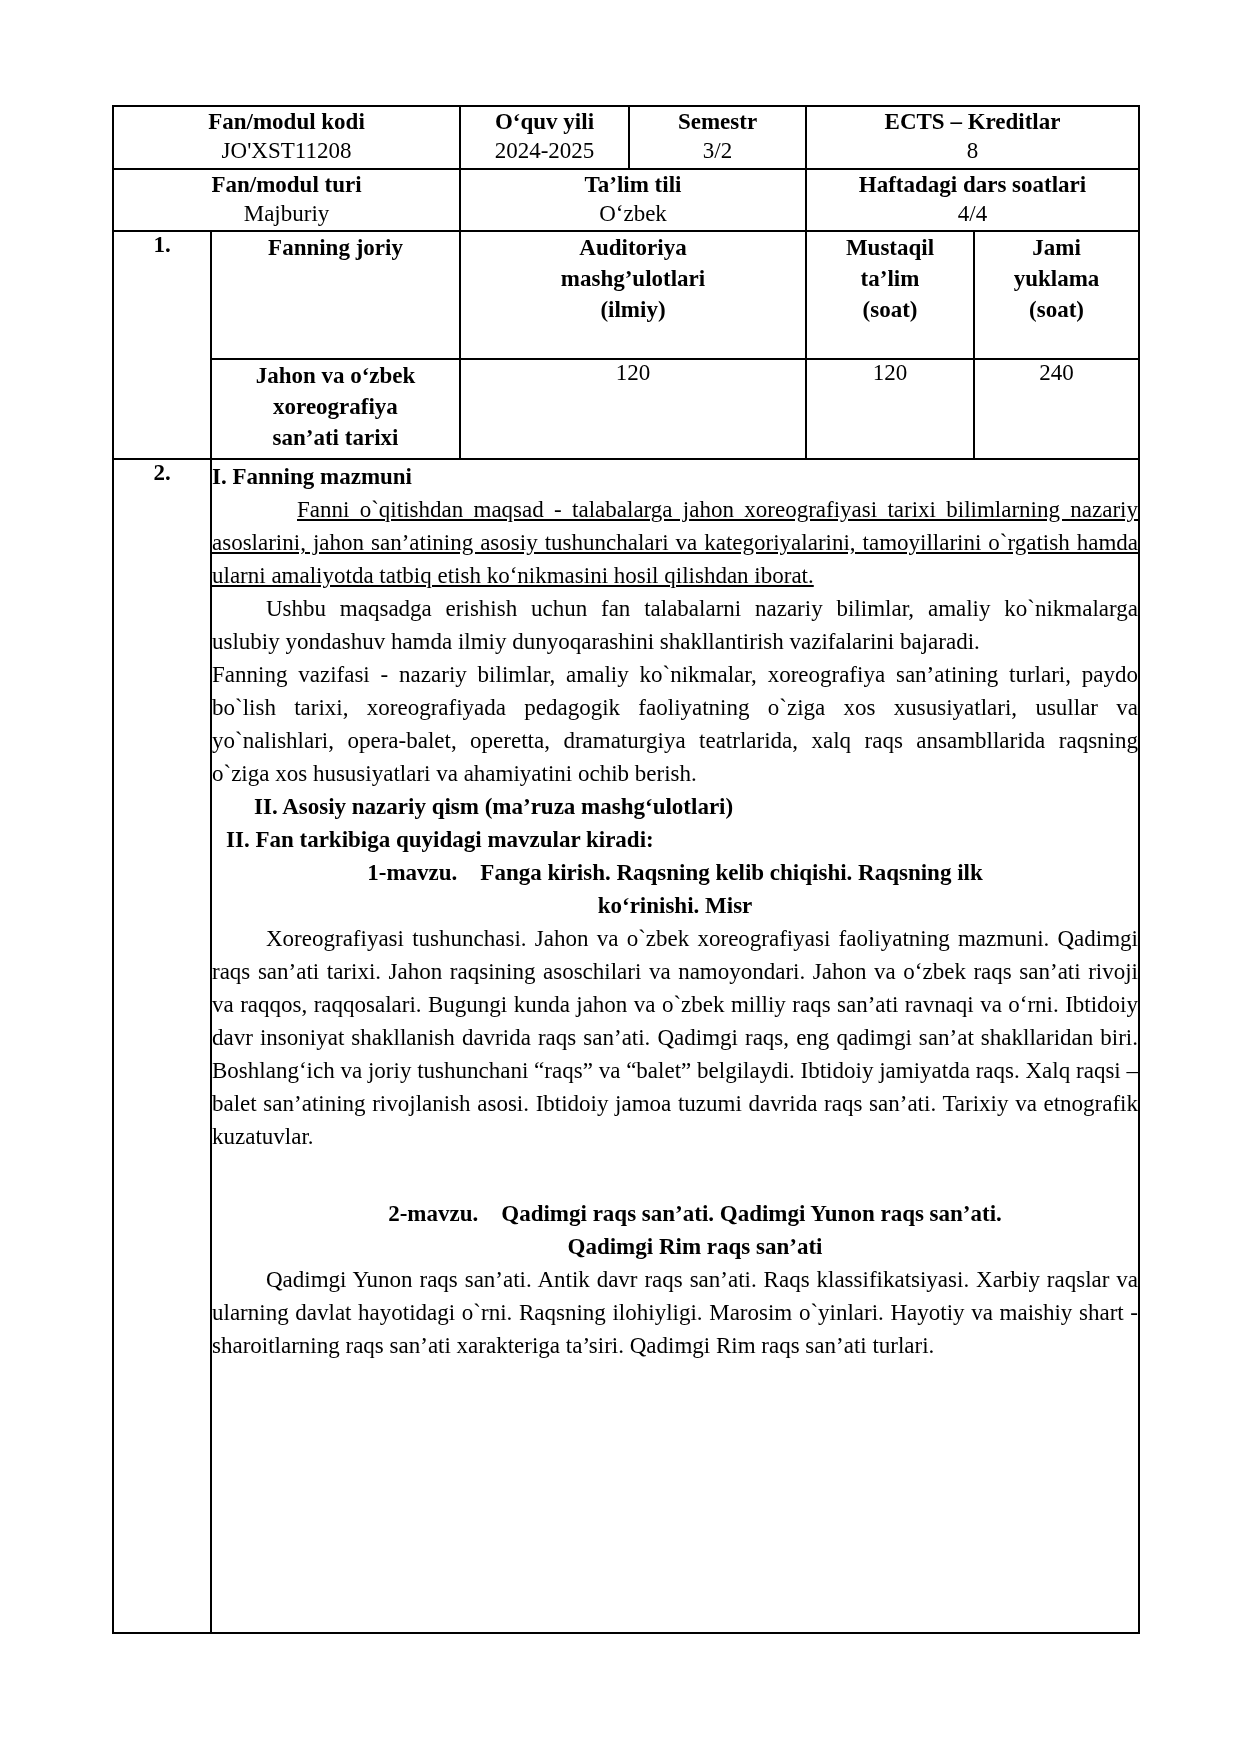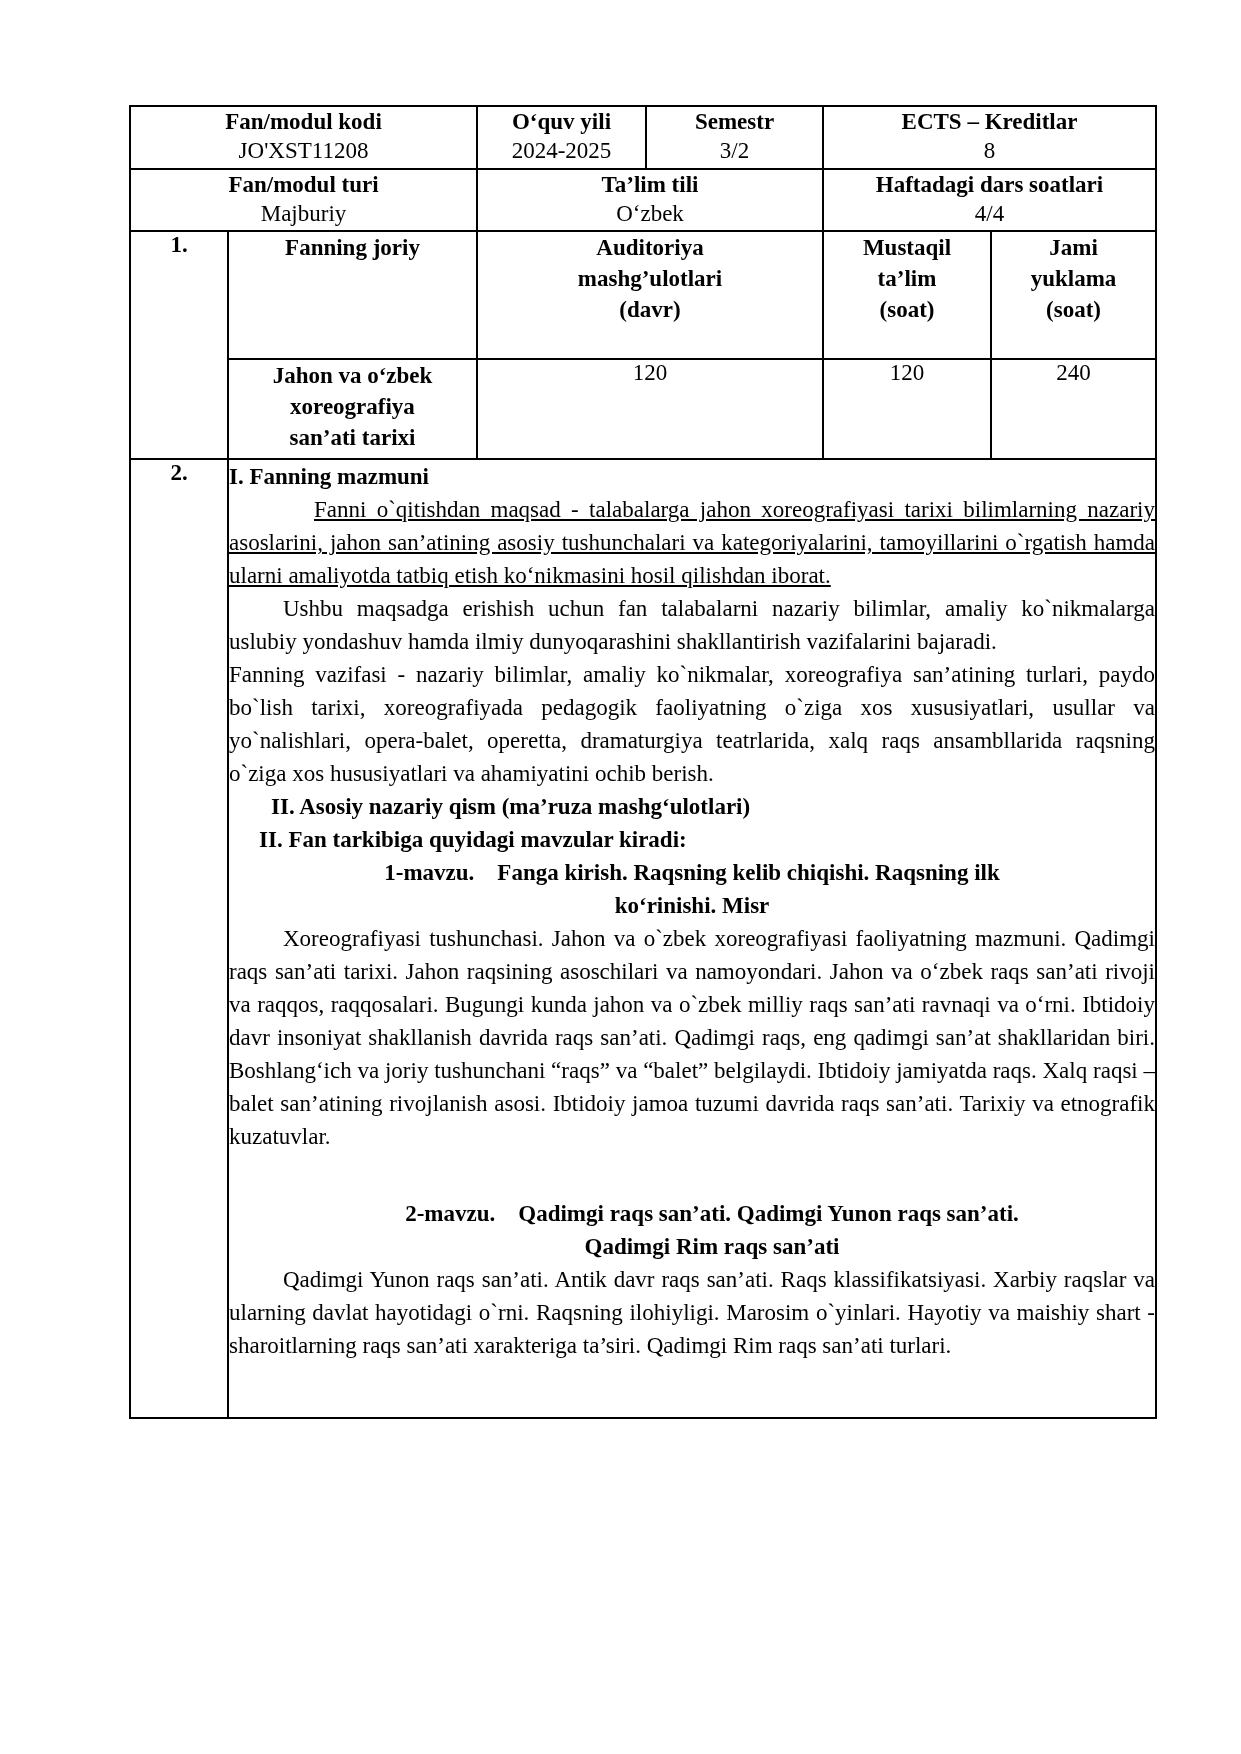--- a/index.html
+++ b/index.html
@@ -3,22 +3,22 @@
 <meta charset="utf-8">
 <style>
   html,body{margin:0;padding:0;background:#ffffff;}
   body{
     width:1241px;height:1754px;
     font-family:"Liberation Serif","DejaVu Serif",serif;
     color:#000;
   }
   .page{position:relative;width:1241px;height:1754px;background:#fff;overflow:hidden;}
   table.doc{
-    position:absolute;left:129px;top:105px;
-    width:1026px;height:1314px;
+    position:absolute;left:112px;top:105px;
+    width:1026px;height:1529px;
     border-collapse:collapse;table-layout:fixed;
   }
   table.doc td{
     border:2px solid #000;
     padding:0;vertical-align:top;
     font-size:23px;
   }
   
   .hc{text-align:center;line-height:29px;padding-top:2px;}
   .hc .lbl{font-weight:bold;}
@@ -27,21 +27,21 @@
   .numcell{font-weight:bold;text-align:center;padding-top:2px;}
   .course{font-weight:bold;text-align:center;line-height:31px;white-space:pre-line;padding-top:2px;}
   .val{text-align:center;padding-top:2px;}
   
   .content{padding:4px 12px 0 12px;font-size:22.5px;line-height:33px;}
   .b-title{font-weight:bold;}
   .para{text-align:justify;margin:0;}
   .i85{text-indent:85px;text-decoration:underline;}
   .i54{text-indent:54px;}
   .h-ind1{font-weight:bold;padding-left:42px;}
-  .h-ind2{font-weight:bold;padding-left:30px;}
+  .h-ind2{font-weight:bold;padding-left:14px;}
   .mavzu{font-weight:bold;text-align:center;white-space:pre-line;}
   .mavzu2{margin-top:44px;margin-left:40px;}
 </style>
 </head>
 <body>
 
 <div class="page">
   <table class="doc">
     <colgroup>
       <col style="width:98px">
@@ -85,21 +85,21 @@
         <div class="lbl">Haftadagi dars soatlari</div>
         <div>4/4</div>
       </td>
     </tr>
 
     <tr style="height:128px">
       <td rowspan="2" class="numcell">1.</td>
       <td class="th3">Fanning joriy</td>
       <td colspan="2" class="th3">Auditoriya
 mashg’ulotlari
-(davr)</td>
+(ilmiy)</td>
       <td class="th3">Mustaqil
 ta’lim
 (soat)</td>
       <td class="th3">Jami
 yuklama
 (soat)</td>
     </tr>
 
     <tr style="height:100px">
       <td class="course">Jahon va o‘zbek

